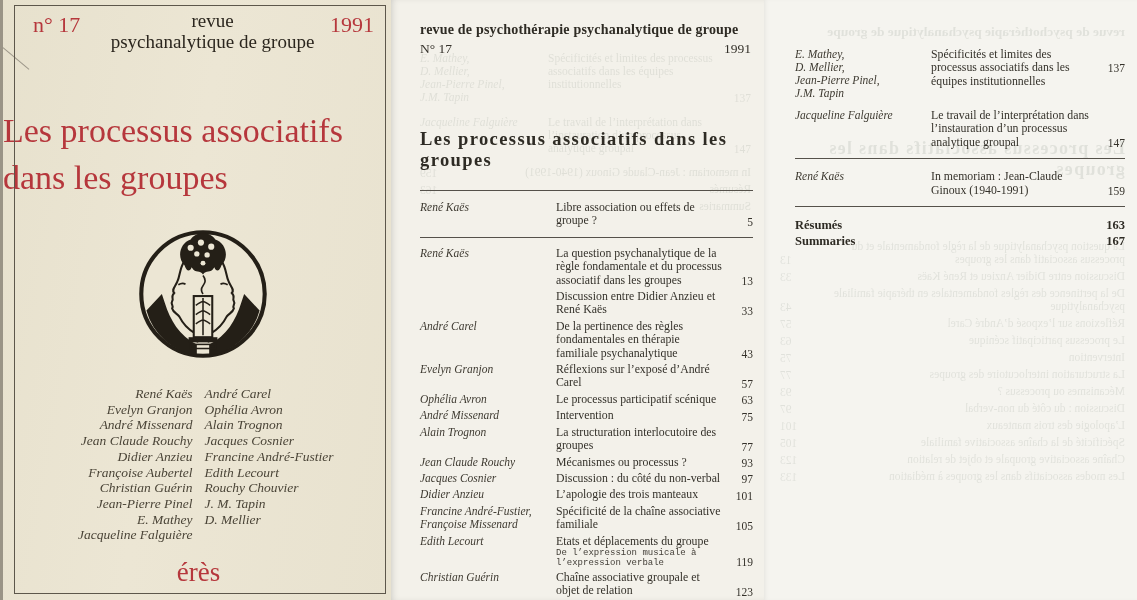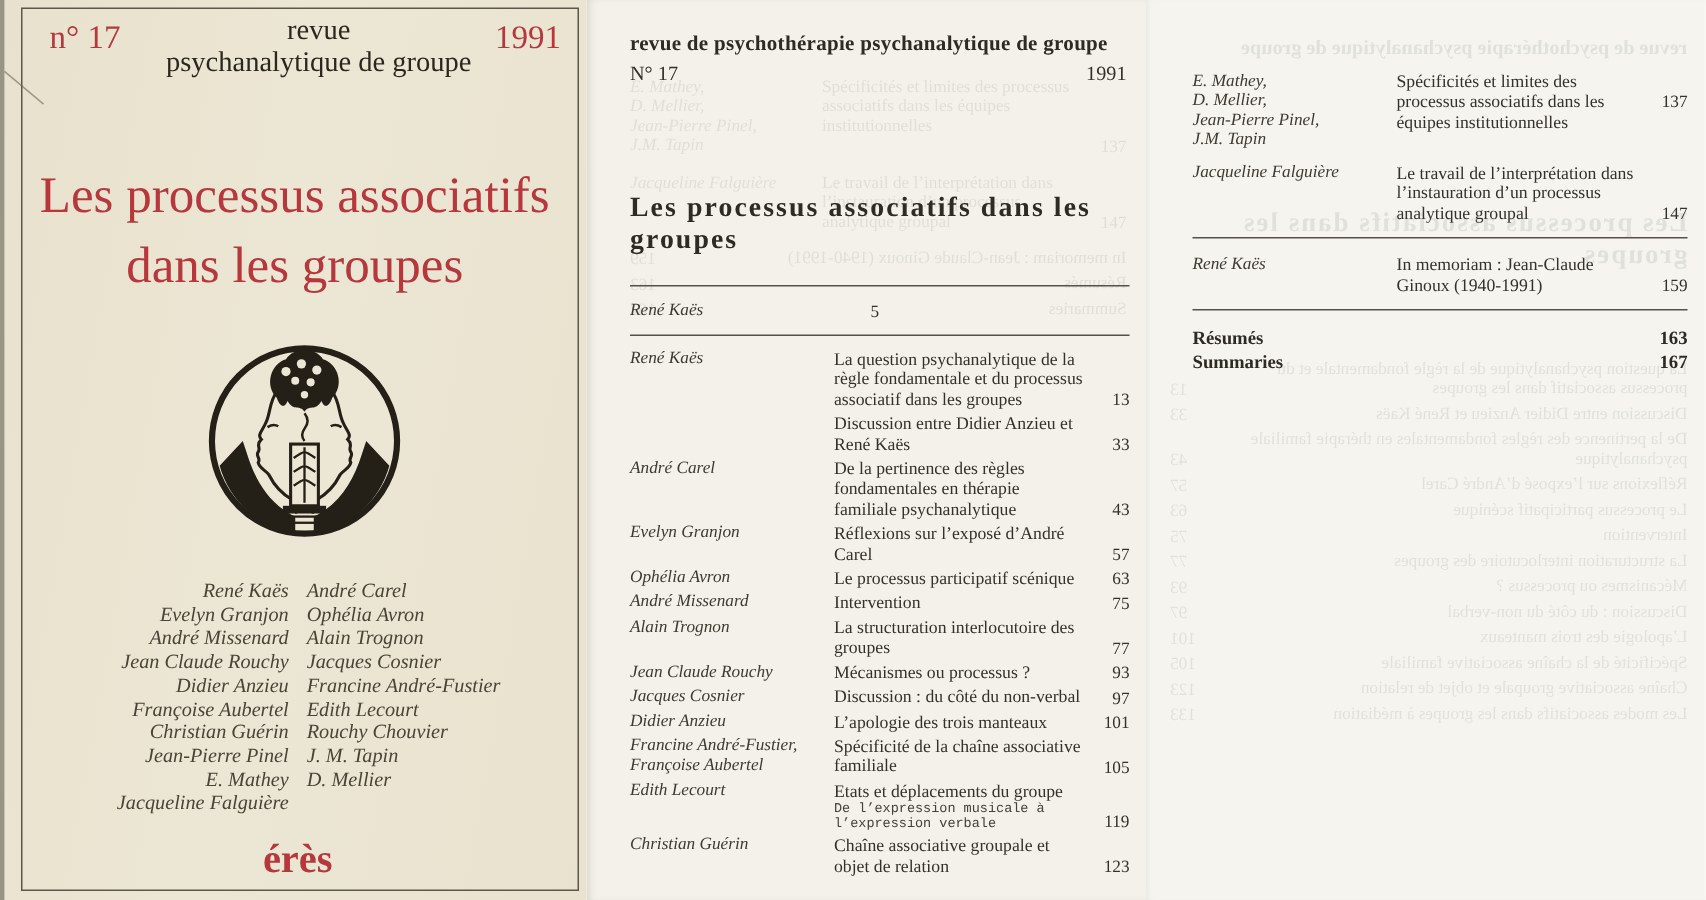--- a/index.html
+++ b/index.html
@@ -11,30 +11,30 @@
          background:linear-gradient(100deg,#e7e1cd 0%,#ece6d4 45%,#e8e2cf 100%);
          border-left:3px solid #9a9486;}
   .cover-frame{position:absolute;left:11px;top:5px;right:8px;bottom:6px;
                border:1px solid #5d574b;pointer-events:none;}
   .scratch{position:absolute;left:-4px;top:58px;width:34px;height:1px;
            background:#8b8578;transform:rotate(40deg);opacity:.8;}
   .cover-issue{position:absolute;left:30px;top:12px;font-size:22px;color:#b6373c;}
   .cover-year{position:absolute;right:20px;top:12px;font-size:22px;color:#b6373c;}
   .cover-journal{position:absolute;left:40px;right:12px;top:10px;text-align:center;
                  font-size:19px;line-height:1.13;color:#2b261e;}
-  .cover-title{position:absolute;left:0;right:4px;top:108px;text-align:center;
+  .cover-title{position:absolute;left:0;right:4px;top:108px;text-align:left;
                color:#b6373c;font-size:34px;line-height:1.38;}
   .emblem{position:absolute;left:128px;top:222px;width:144px;height:144px;}
   .cover-authors{position:absolute;left:22px;right:22px;top:386px;}
   .apair{display:flex;gap:12px;font-style:italic;font-size:13.5px;
          line-height:15.7px;color:#4a4437;}
   .apair .l{flex:1;text-align:right;}
   .apair .r{flex:1;text-align:left;}
   .publisher{position:absolute;left:0;right:0;top:557px;text-align:center;
-             color:#b6373c;font-size:27px;font-weight:bold;}
+             color:#b6373c;font-size:27px;}
 
   
   .page{position:absolute;top:0;height:600px;}
   .rule{border:0;border-top:1px solid #55514a;margin:0;height:0;}
   .trow{display:flex;}
   .ta{width:128px;font-style:italic;font-size:11.5px;line-height:13px;
       padding-right:8px;color:#3e3a31;white-space:pre-line;}
   .tt{flex:1;font-size:11.8px;line-height:13.4px;color:#34312a;}
   .tsub{font-size:9px;line-height:10px;color:#45413a;font-family:Liberation Mono, monospace;}
   .tp{width:30px;text-align:right;font-size:11.5px;align-self:flex-end;color:#34312a;}
@@ -198,20 +198,21 @@
     <div class="p1-issueline">
       <span>N° 17</span>
       <span>1991</span>
     </div>
     <div class="p1-title">Les processus associatifs dans les groupes</div>
 
     <div class="p1-toc">
       <div class="rule"></div>
       <div class="trow first">
           <span class="ta">René Kaës</span>
+          <span class="tt">Libre association ou effets de groupe ?</span>
           <span class="tp">5</span>
         </div>
       <div class="rule"></div>
       <div class="trow gaptop">
           <span class="ta">René Kaës</span>
           <span class="tt">La question psychanalytique de la règle fondamentale et du processus associatif dans les groupes</span>
           <span class="tp">13</span>
         </div>
       <div class="trow">
           <span class="ta"></span>
@@ -253,21 +254,21 @@
           <span class="tt">Discussion : du côté du non-verbal</span>
           <span class="tp">97</span>
         </div>
       <div class="trow">
           <span class="ta">Didier Anzieu</span>
           <span class="tt">L’apologie des trois manteaux</span>
           <span class="tp">101</span>
         </div>
       <div class="trow">
           <span class="ta">Francine André-Fustier,
-Françoise Aubertel</span>
+Françoise Missenard</span>
           <span class="tt">Spécificité de la chaîne associative familiale</span>
           <span class="tp">105</span>
         </div>
       <div class="trow">
           <span class="ta">Edith Lecourt</span>
           <span class="tt"><span>Etats et déplacements du groupe</span><span class="tsub" style="display:block;">De l’expression musicale à l’expression verbale</span></span>
           <span class="tp">119</span>
         </div>
       <div class="trow">
           <span class="ta">Christian Guérin</span>

